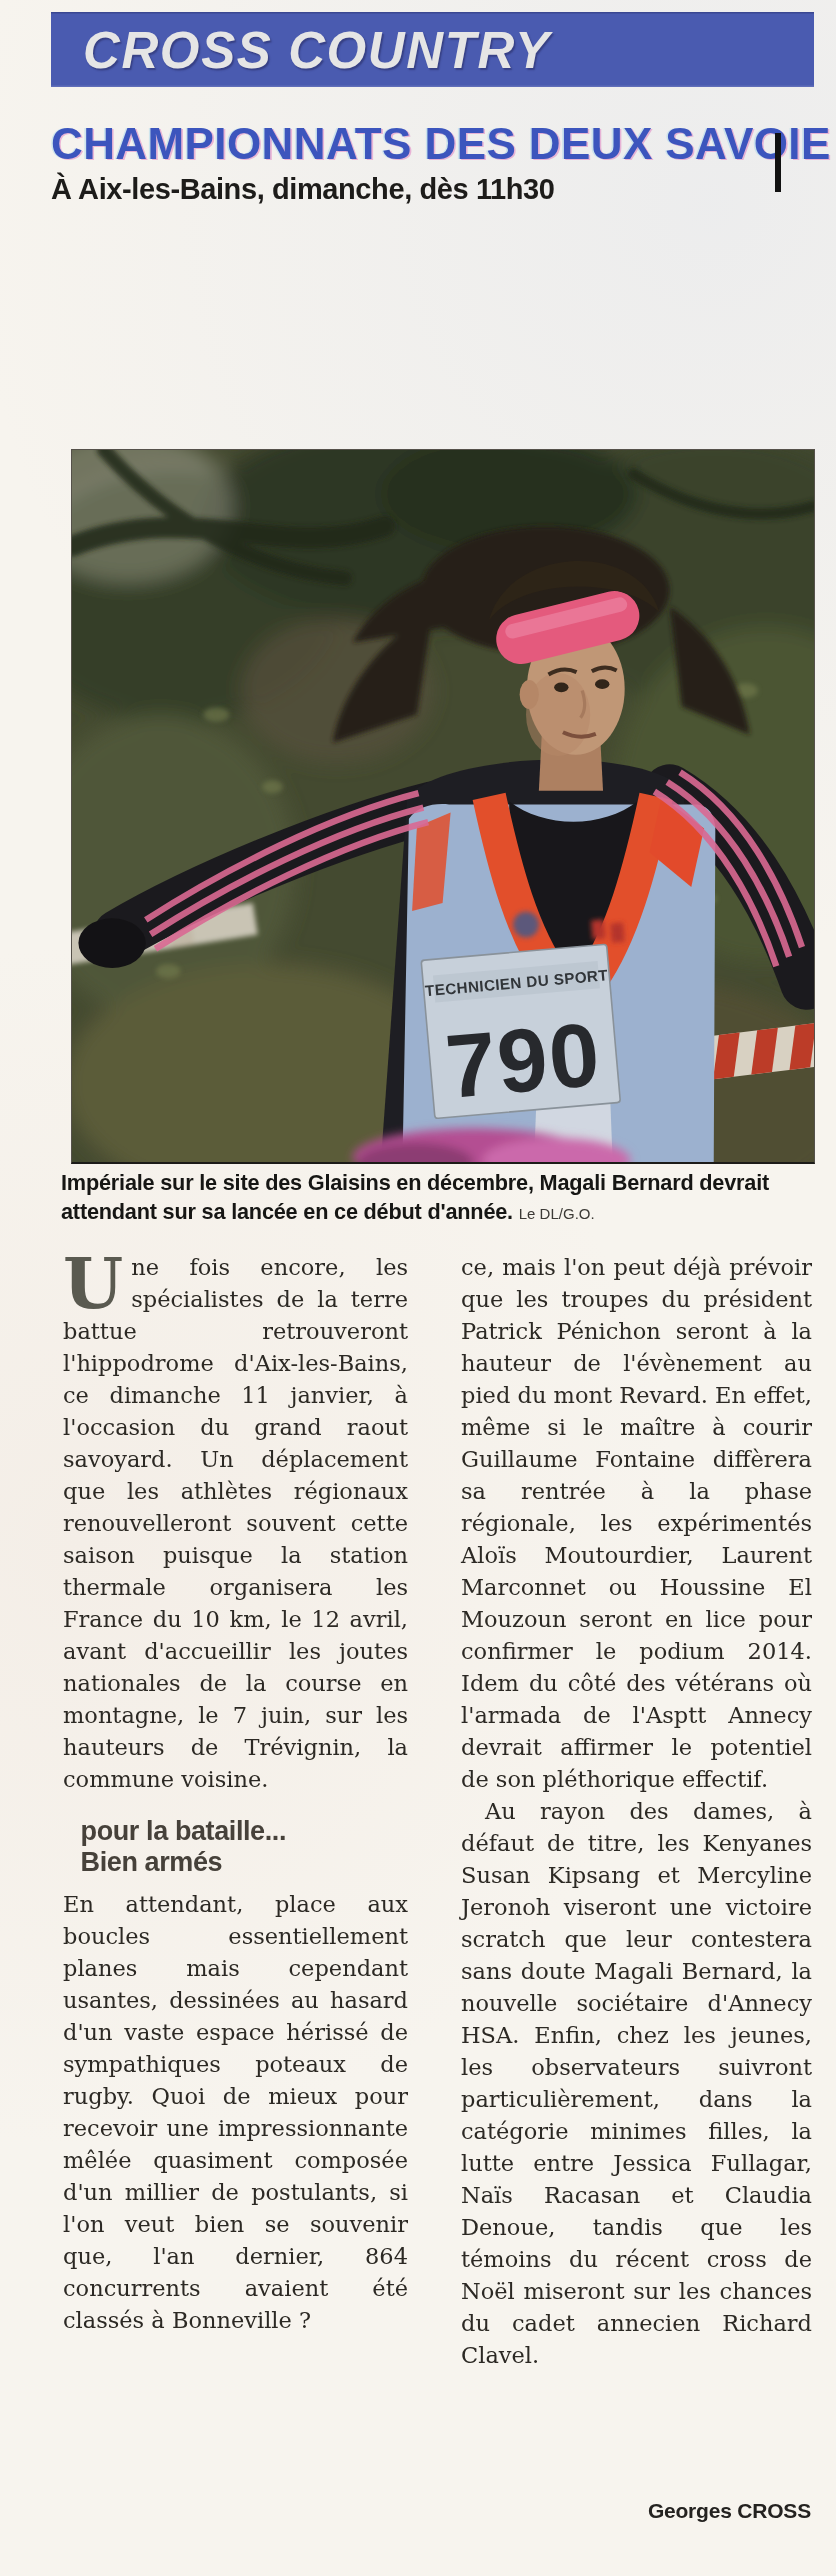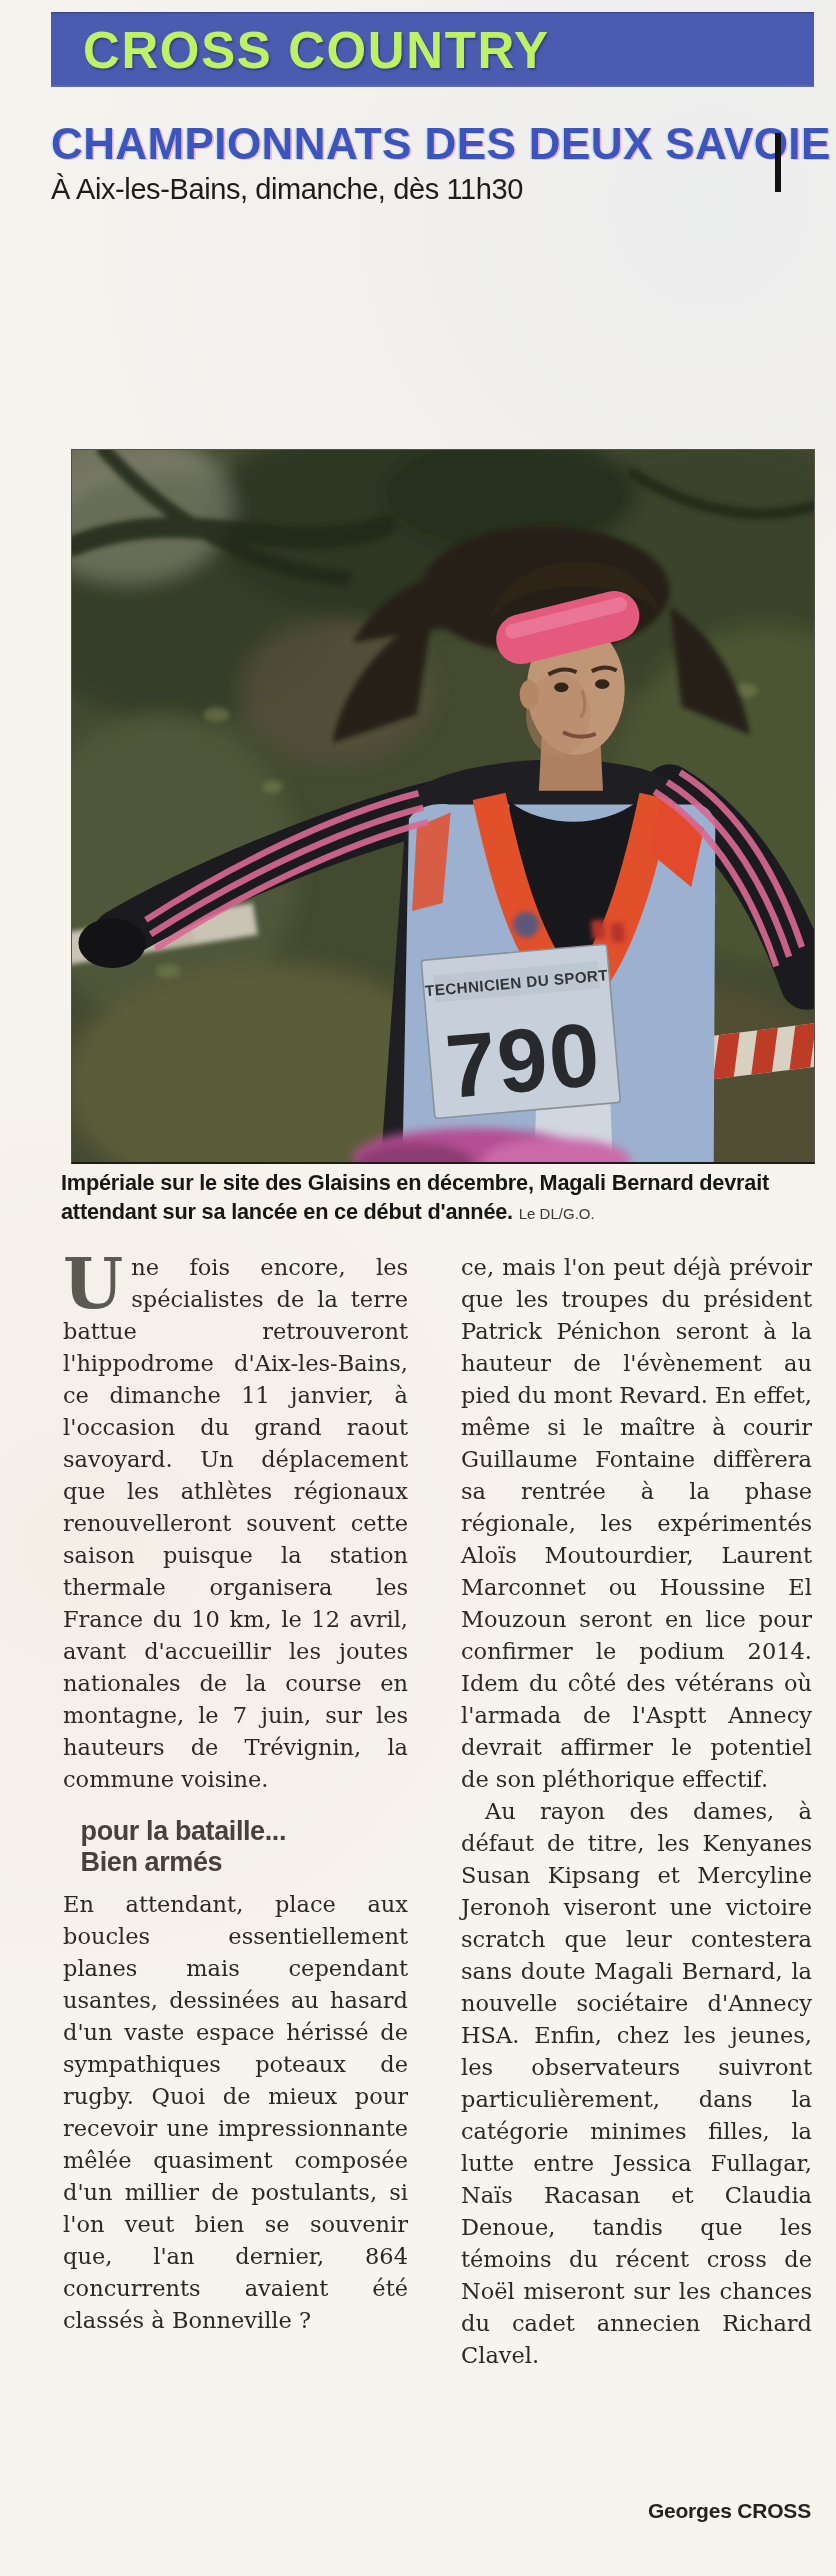--- a/index.html
+++ b/index.html
@@ -9,32 +9,32 @@
     background-image:radial-gradient(circle at 85% 8%, rgba(205,215,235,.25), transparent 30%),
                      radial-gradient(circle at 10% 60%, rgba(235,220,210,.25), transparent 35%);
     font-family:"Liberation Sans",sans-serif;overflow:hidden;
   }
   .kicker{
     position:absolute;left:51px;top:12px;width:763px;height:75px;
     background:#4a5bb0;box-shadow:0 1.6px 0 rgba(30,35,90,.35) inset,0 -1.6px 0 rgba(255,255,255,.12) inset;
   }
   .kicker span{
     display:block;padding-left:32px;line-height:77px;
-    font-size:51px;font-weight:700;letter-spacing:1.6px;color:#bef264;
-    text-shadow:1.6px 1.6px 1.6px rgba(30,30,80,.45);white-space:nowrap;
+    font-size:51px;font-weight:700;letter-spacing:1.6px;color:#e5e5e5;
+    text-shadow:1.6px 1.6px 1.6px rgba(30,30,80,.45);white-space:nowrap;font-style:italic;
   }
   .title{
     position:absolute;left:51px;top:119px;margin:0;white-space:nowrap;
     font-size:44px;font-weight:700;letter-spacing:0.4px;color:#3c55bd;
     text-shadow:1.6px 0.8px 0 rgba(215,70,170,.35),-1.6px 0 0 rgba(120,200,235,.30);
   }
   .title-bar{position:absolute;left:775px;top:133px;width:5.6px;height:59px;background:#111;}
   .subtitle{
     position:absolute;left:51px;top:173px;margin:0;white-space:nowrap;
-    font-size:29px;font-weight:400;color:#1d1c1a;letter-spacing:-0.4px;
+    font-size:29px;font-weight:700;color:#1d1c1a;letter-spacing:-0.4px;
   }
   .headline{
     position:absolute;left:49px;top:226px;margin:0;
     font-size:56px;line-height:67px;font-weight:700;letter-spacing:-0.8px;color:#5d5c58;
     text-shadow:2.4px 2.4px 0 rgba(55,50,40,.22);
   }
   .headline span{display:block;}
   .photo{
     position:absolute;left:71px;top:449px;width:742px;height:712px;margin:0;
     border:0.8px solid #55514a;border-bottom:2.4px solid #1c1b18;background:#42492f;

